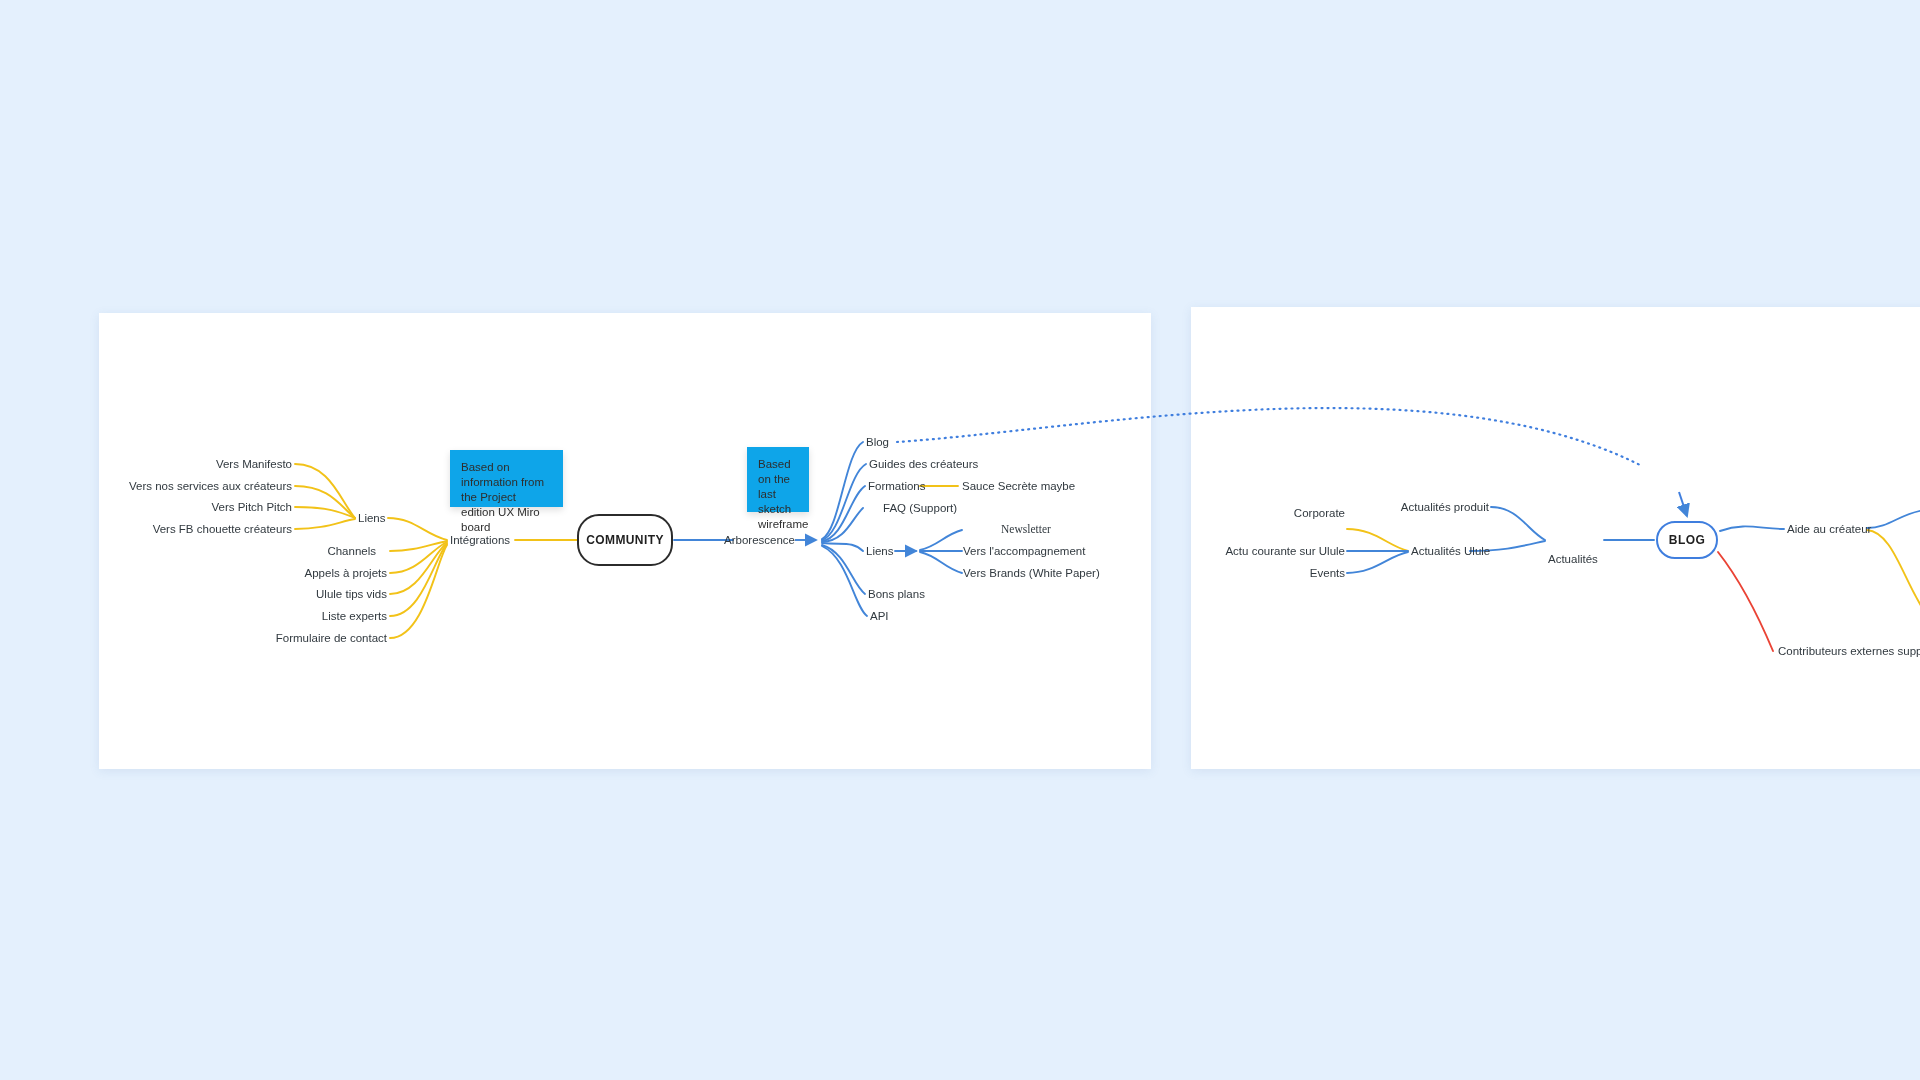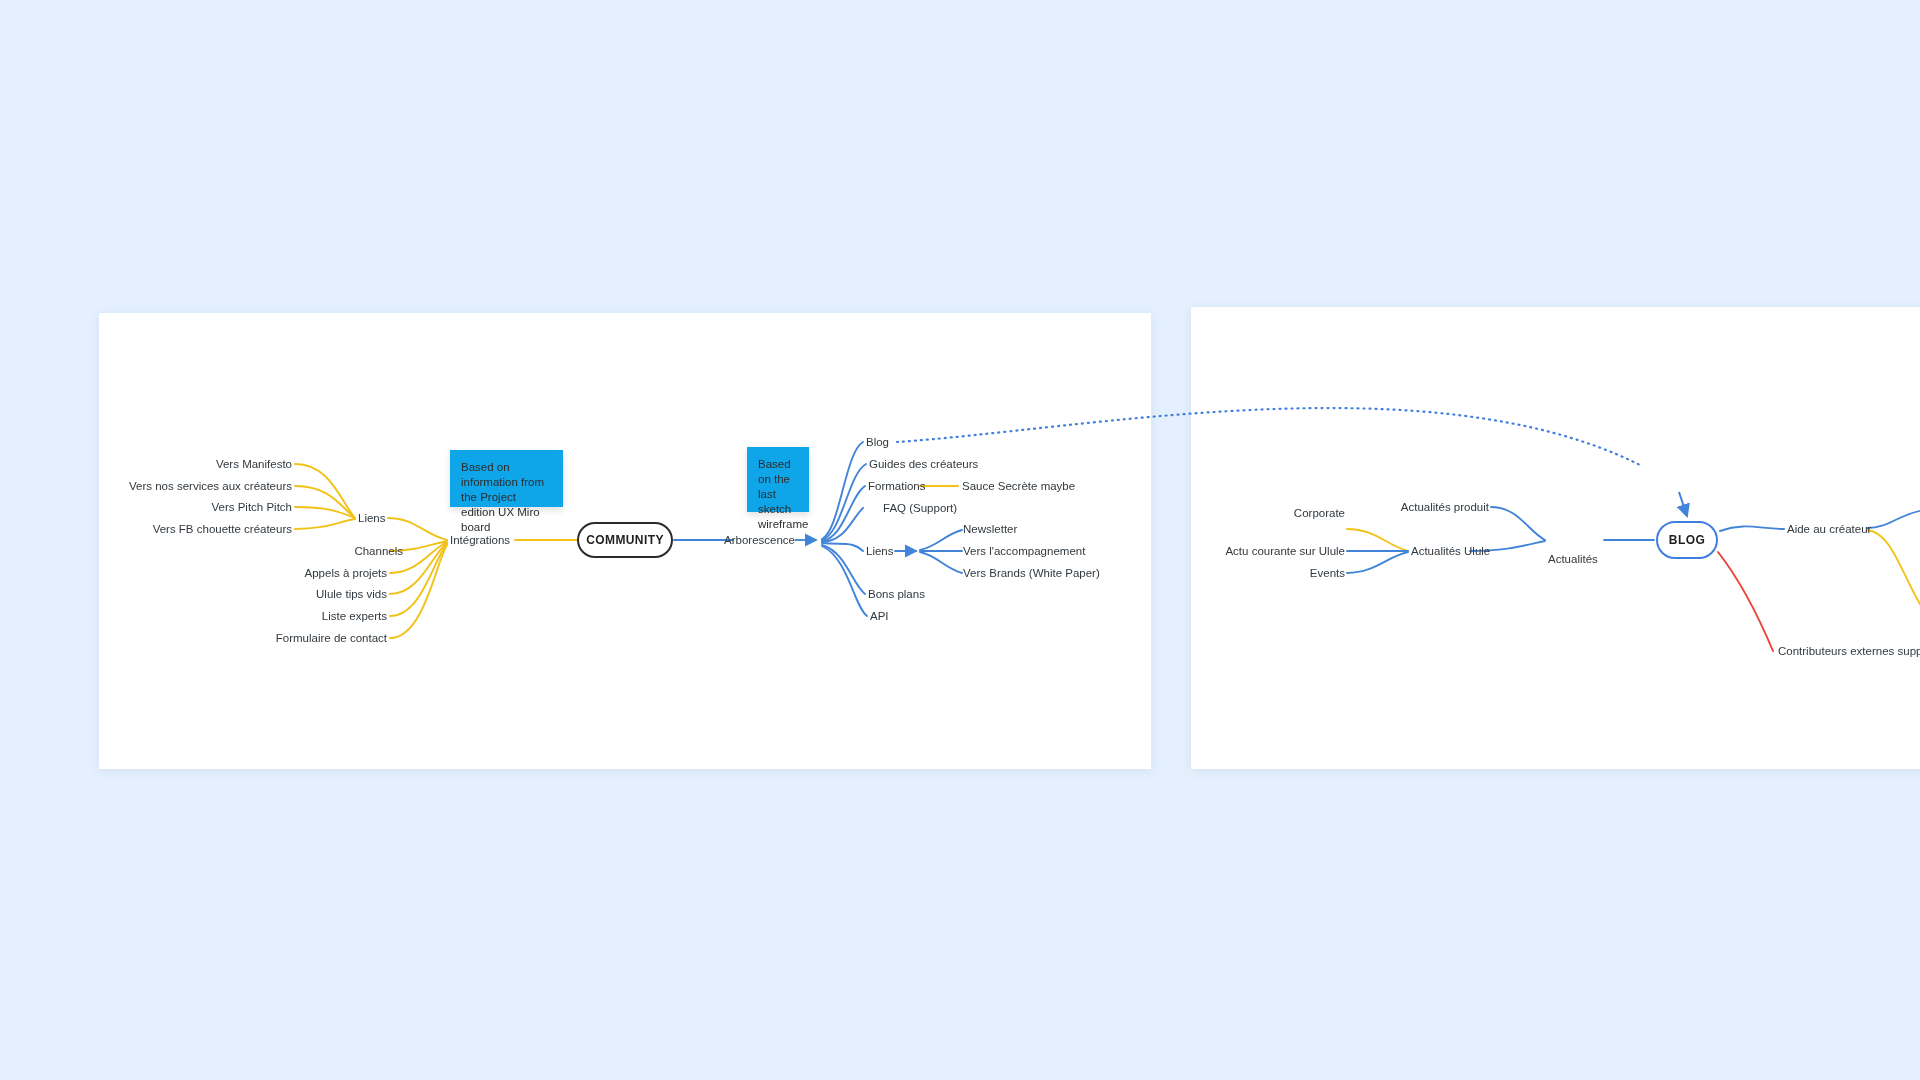--- a/index.html
+++ b/index.html
@@ -54,21 +54,21 @@
     font-family: "Liberation Sans", sans-serif;
     font-weight: bold;
     font-size: 12px;
     letter-spacing: 0.4px;
     background: #ffffff;
     border-radius: 22px;
     box-sizing: border-box;
   }
   #node-community {
     left: 625px; top: 540px;
-    width: 96px; height: 36px;
+    width: 96px; height: 52px;
     border: 2px solid #2b2b2b;
     color: #1f1f1f;
   }
   #node-blog {
     left: 1687px; top: 540px;
     width: 62px; height: 38px;
     border: 2px solid #3f7ede;
     color: #1f1f1f;
   }
 
@@ -203,39 +203,39 @@
 
   <div class="sticky" id="sticky-2">Based on the last sketch wireframe</div>
 
   <div class="lbl r" style="left:292px; top:464px;">Vers Manifesto</div>
   <div class="lbl r" style="left:292px; top:486px;">Vers nos services aux créateurs</div>
   <div class="lbl r" style="left:292px; top:507px;">Vers Pitch Pitch</div>
   <div class="lbl r" style="left:292px; top:529px;">Vers FB chouette créateurs</div>
 
   <div class="lbl l" style="left:358px; top:518px;">Liens</div>
 
-  <div class="lbl r" style="left:403px; top:551px;">Channels</div>
+  <div class="lbl r" style="left:376px; top:551px;">Channels</div>
   <div class="lbl r" style="left:387px; top:573px;">Appels à projets</div>
   <div class="lbl r" style="left:387px; top:594px;">Ulule tips vids</div>
   <div class="lbl r" style="left:387px; top:616px;">Liste experts</div>
   <div class="lbl r" style="left:387px; top:638px;">Formulaire de contact</div>
 
   <div class="lbl l" style="left:450px; top:540px;">Intégrations</div>
 
   <div class="lbl r" style="left:795px; top:540px;">Arborescence</div>
 
   <div class="lbl l" style="left:866px; top:442px;">Blog</div>
   <div class="lbl l" style="left:869px; top:464px;">Guides des créateurs</div>
   <div class="lbl l" style="left:868px; top:486px;">Formations</div>
   <div class="lbl l" style="left:866px; top:508px;margin-left:17px;">FAQ (Support)</div>
   <div class="lbl l" style="left:866px; top:551px;">Liens</div>
   <div class="lbl l" style="left:868px; top:594px;">Bons plans</div>
   <div class="lbl l" style="left:870px; top:616px;">API</div>
 
-  <div class="lbl l" style="left:963px; top:529px;">Newsletter</div>
+  <div class="lbl l" style="left:1001px; top:529px;font-family:Liberation Serif, serif;">Newsletter</div>
   <div class="lbl l" style="left:963px; top:551px;">Vers l'accompagnement</div>
   <div class="lbl l" style="left:963px; top:573px;">Vers Brands (White Paper)</div>
 
   <div class="lbl l" style="left:962px; top:486px;">Sauce Secrète maybe</div>
 
   <div class="lbl r" style="left:1345px; top:513px;">Corporate</div>
   <div class="lbl r" style="left:1345px; top:551px;">Actu courante sur Ulule</div>
   <div class="lbl r" style="left:1345px; top:573px;">Events</div>
 
   <div class="lbl l" style="left:1411px; top:551px;">Actualités Ulule</div>

